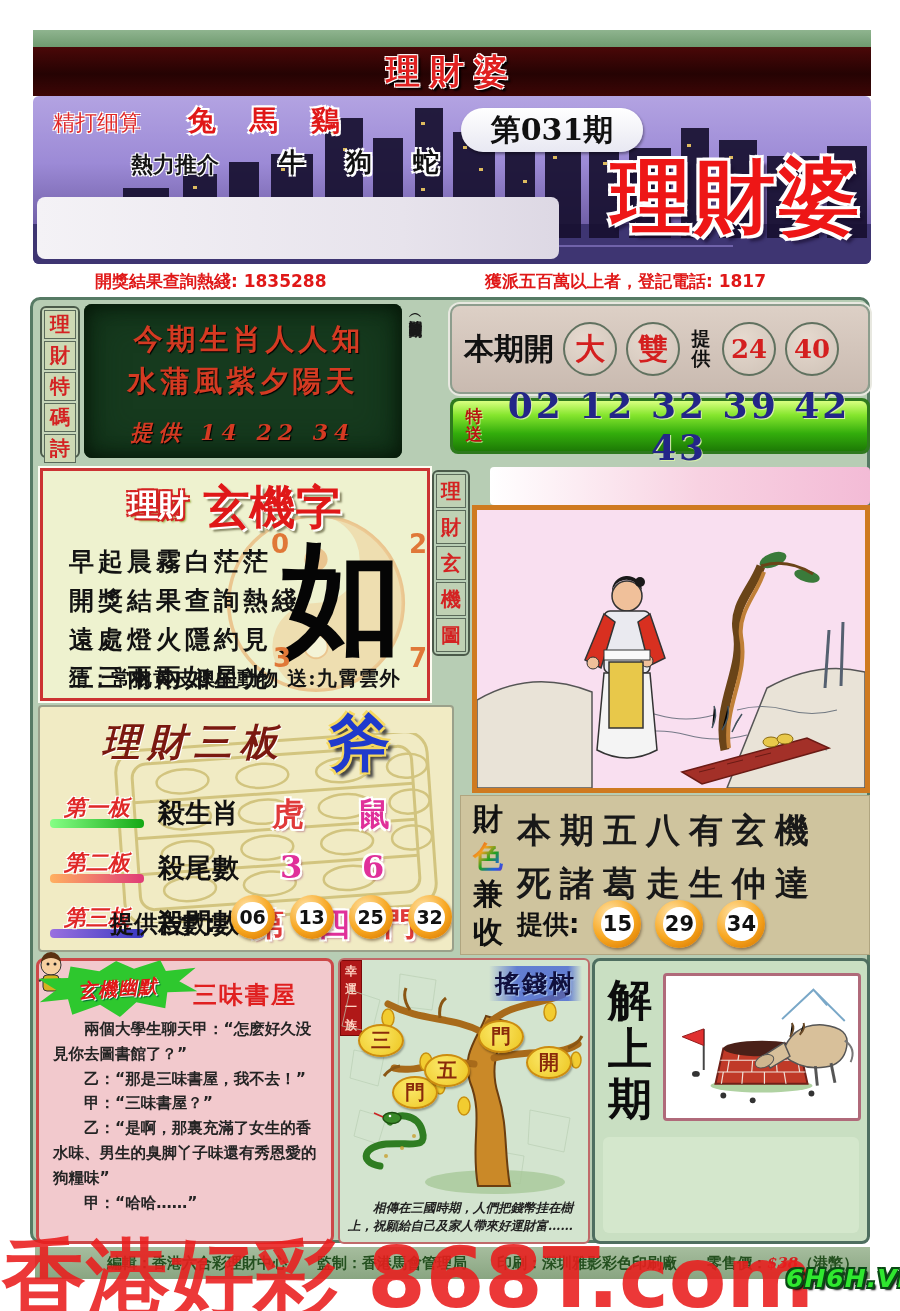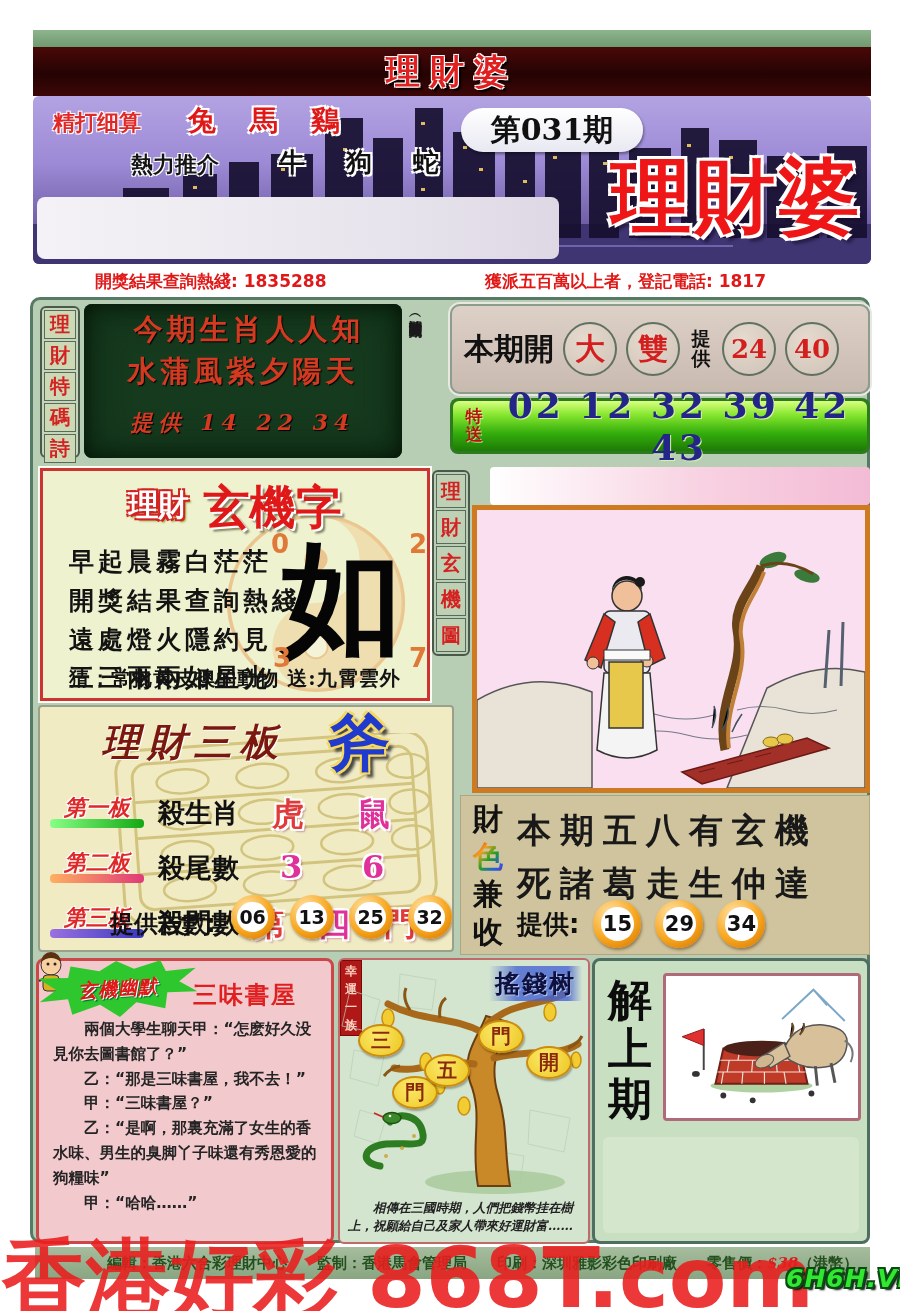--- a/index.html
+++ b/index.html
@@ -11,21 +11,21 @@
   .topbar { left:33px; top:30px; width:838px; height:66px; }
   .topbar-green { height:17px; background:linear-gradient(#8fb48f,#6f9a6f); }
   .topbar-maroon { height:49px; background:linear-gradient(180deg,#4a0808,#250303 55%,#3d0606); display:flex; align-items:center; justify-content:center; }
   .topbar-title { font-size:34px; font-weight:bold; color:#e02020; letter-spacing:10px; font-family:"DejaVu Serif",serif;
     text-shadow:-1px -1px 0 #fff,1px -1px 0 #fff,-1px 1px 0 #fff,1px 1px 0 #fff,3px 3px 2px #000; }
 
   
   .banner { left:33px; top:96px; width:838px; height:168px; border-radius:6px; overflow:hidden;
     background:linear-gradient(180deg,#b3a3e2 0%,#9c8ad6 40%,#7b69b2 68%,#51458a 100%); }
   .banner svg { position:absolute; inset:0; }
-  .slogan1 { left:20px; top:12px; font-size:22px; font-weight:bold; color:#e02828;
+  .slogan1 { left:20px; top:12px; font-size:22px; font-weight:normal; color:#e02828;
     text-shadow:-1px -1px 0 #fff,1px -1px 0 #fff,-1px 1px 0 #fff,1px 1px 0 #fff; }
   .animals1 { left:155px; top:6px; font-size:28px; font-weight:bold; color:#e01818; letter-spacing:12px;
     text-shadow:-2px -2px 0 #fff,2px -2px 0 #fff,-2px 2px 0 #fff,2px 2px 0 #fff; }
   .slogan2 { left:98px; top:54px; font-size:22px; font-weight:bold; color:#141414;
     text-shadow:-1px -1px 0 #fff,1px -1px 0 #fff,-1px 1px 0 #fff,1px 1px 0 #fff; }
   .animals2 { left:246px; top:49px; font-size:26px; font-weight:bold; color:#101010; letter-spacing:16px;
     text-shadow:-2px -2px 0 #fff,2px -2px 0 #fff,-2px 2px 0 #fff,2px 2px 0 #fff; }
   .issue-pill { left:428px; top:12px; width:182px; height:44px; background:linear-gradient(#ffffff,#e8e8f2);
     border-radius:22px; display:flex; align-items:center; justify-content:center;
     font-size:30px; font-weight:bold; color:#101010; font-family:"DejaVu Serif",serif; box-shadow:1px 2px 3px rgba(0,0,0,.4); }
@@ -49,21 +49,21 @@
     display:flex; align-items:center; justify-content:center; }
   .vlabel-poem { left:40px; top:306px; width:40px; height:152px; }
   .vlabel-poem .cell { font-size:20px; flex:1; }
   .vlabel-pic { left:432px; top:470px; width:38px; height:186px; background:transparent; }
   .vlabel-pic .cell { font-size:20px; flex:1; background:rgba(205,217,180,.35); }
 
   
   .poem-box { left:84px; top:304px; width:318px; height:154px; background:#163a1e; border-radius:8px;
     box-shadow:inset 0 0 18px #071507, inset 0 0 40px #0a2410; text-align:center; color:#d43a22; font-family:"DejaVu Serif",serif; }
   .poem-line { font-size:29px; font-weight:bold; letter-spacing:4px; line-height:1.45; text-shadow:1px 1px 1px #000; }
-  .poem-line.first { margin-top:4px;padding-left:12px; }
+  .poem-line.first { margin-top:14px;padding-left:12px; }
   .poem-provide { margin-top:16px; font-size:22px; font-weight:bold; font-style:italic; letter-spacing:6px; text-shadow:1px 1px 1px #000; }
   .scratch-note { left:406px; top:308px; height:150px; writing-mode:vertical-rl; font-size:13px; font-weight:bold; color:#1a1a1a; letter-spacing:1px; }
 
   
   .draw-box { left:450px; top:304px; width:420px; height:90px; border-radius:10px; border:2px solid #8d9d8d;
     background:linear-gradient(#ddd0c6,#c9bab0); box-shadow:0 0 0 2px #e8e8e0; display:flex; align-items:center; padding:0 12px; gap:9px; }
   .draw-label { font-size:30px; font-weight:bold; color:#111; font-family:"DejaVu Serif",serif; white-space:nowrap; }
   .draw-circle { width:54px; height:54px; border:2px solid #60715f; border-radius:50%; flex:0 0 auto;
     background:radial-gradient(circle at 38% 30%, #e6dacf, #cfc2b7); display:flex; align-items:center; justify-content:center;
     color:#d41f1f; font-weight:bold; font-size:30px; font-family:"DejaVu Serif",serif; }

